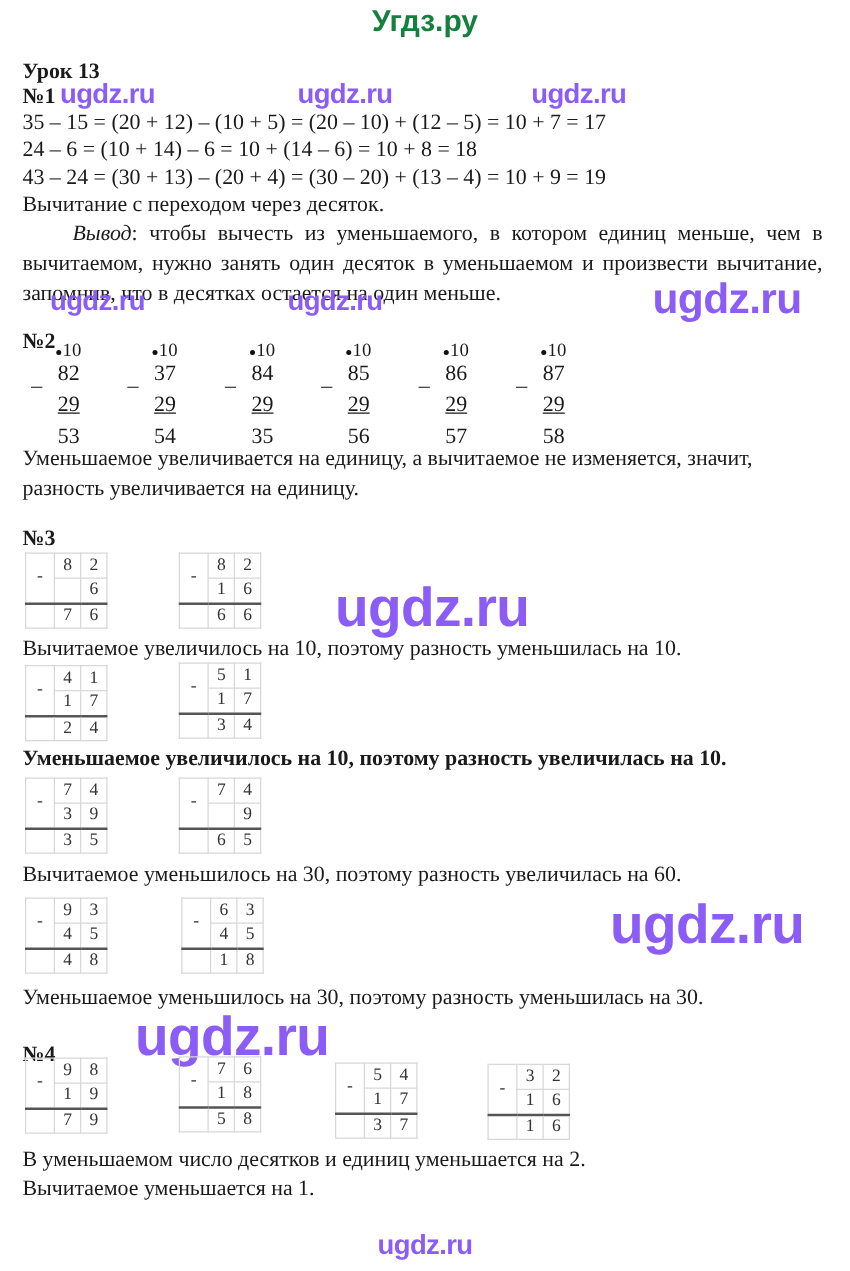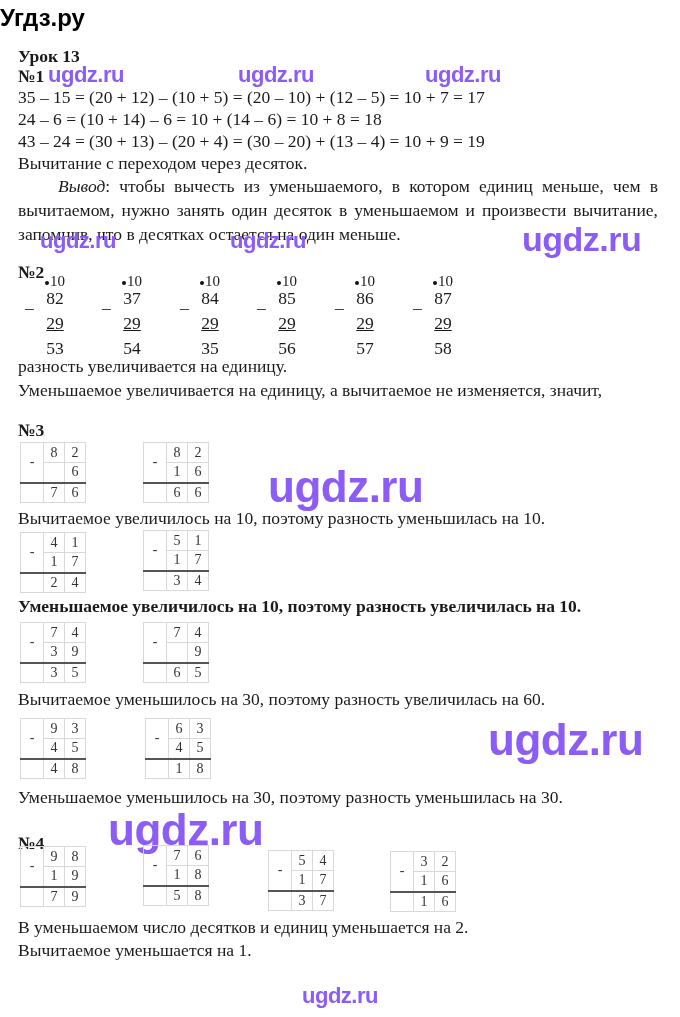--- a/index.html
+++ b/index.html
@@ -1,19 +1,19 @@
 <!DOCTYPE html>
 <html><head>
 <meta charset="utf-8">
 <style>
   * { box-sizing: border-box; margin: 0; padding: 0; }
   html, body { width: 680px; height: 1017px; background: #ffffff; overflow: hidden; }
   body { position: relative; font-family: "Liberation Serif", serif; color: #1a1a1a; }
-  .site-title { position: absolute; top: 4px; left: 0; width: 680px; text-align: left;
-    font-family: "Liberation Sans", sans-serif; font-weight: bold; font-size: 24px; color: #000000; }
+  .site-title { position: absolute; top: 4px; left: 0; width: 680px; text-align: center;
+    font-family: "Liberation Sans", sans-serif; font-weight: bold; font-size: 24px; color: #15803d; }
   .abs { position: absolute; }
   .serif { font-family: "Liberation Serif", serif; font-size: 17.5px; line-height: 21px; white-space: nowrap; }
   .bold { font-weight: bold; }
   .wm { position: absolute; font-family: "Liberation Sans", sans-serif; font-weight: bold; color: #8b5cf6; white-space: nowrap; letter-spacing: -0.5px; }
   .wm-s { font-size: 22px; }
   .wm-m { font-size: 34px; }
   .wm-l { font-size: 44px; }
   .para { position: absolute; left: 18px; width: 640px; font-size: 17.5px; line-height: 24px; text-align: justify; }
   .para .indent { display: inline-block; width: 40px; }
   .col { position: absolute; text-align: center; font-size: 17.5px; line-height: 25px; width: 44px; }
@@ -87,22 +87,22 @@
 </div>
 <div class="col" style="left:421px;top:276px;">
   <div class="ten"><span class="dot"></span><span>10</span></div>
   <span class="minus">_</span>
   <div>87</div>
   <div class="u">29</div>
   <div>58</div>
 </div>
 
 <div class="para" style="top:354px;">
+  <div style="white-space:nowrap;">Уменьшаемое увеличивается на единицу, а вычитаемое не изменяется, значит,</div>
   <div style="white-space:nowrap;">разность увеличивается на единицу.</div>
-  <div style="white-space:nowrap;">Уменьшаемое увеличивается на единицу, а вычитаемое не изменяется, значит,</div>
 </div>
 
 <div class="abs serif bold" style="left:18px;top:420px;">№3</div>
 
 <table class="grid" style="left:20px;top:442px;">
   <tbody>
       <tr>
         <td class="sign" rowspan="2">-</td>
         <td>8</td>
         <td>2</td>

